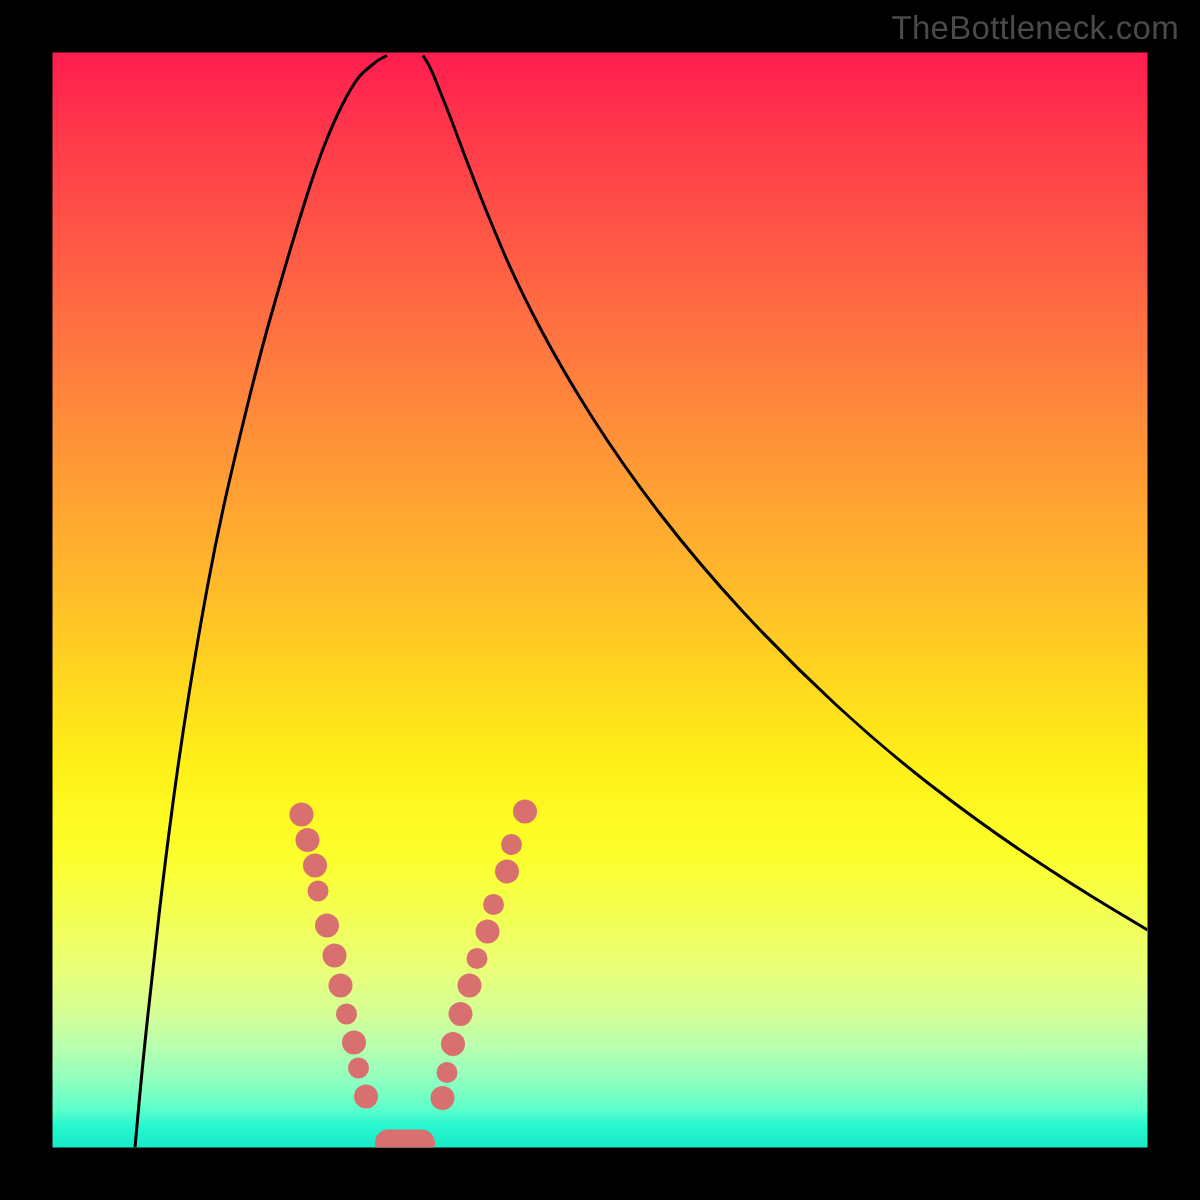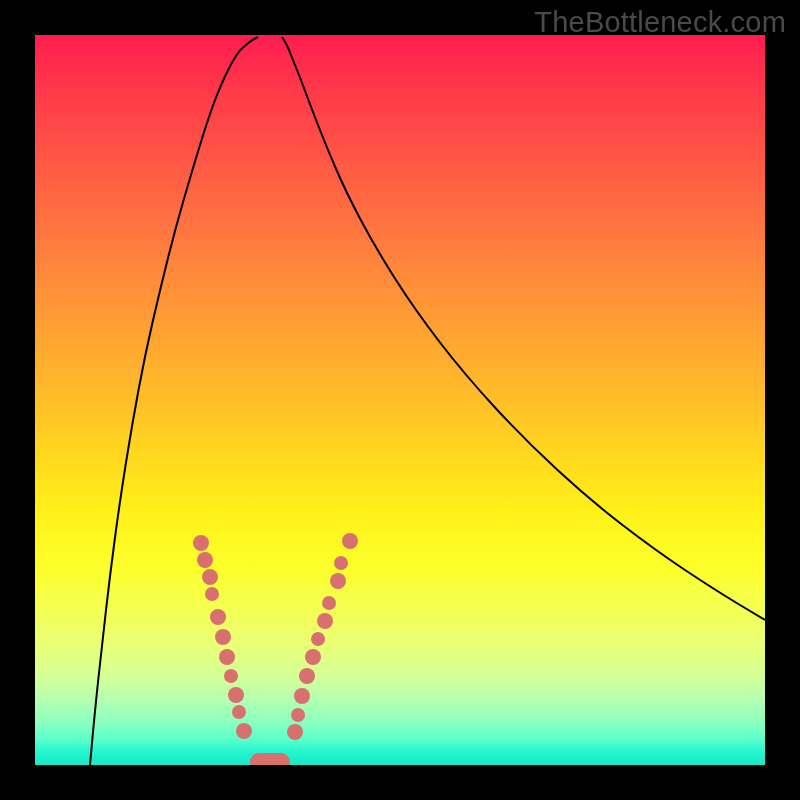--- a/index.html
+++ b/index.html
@@ -15,21 +15,21 @@
     position: relative;
     width: 800px;
     height: 800px;
     background: #000;
   }
   .watermark {
     position: absolute;
     top: 6px;
     right: 14px;
     color: #4a4a4a;
-    font-size: 29px;
+    font-size: 22px;
     font-weight: 400;
     letter-spacing: 0.2px;
     z-index: 20;
   }
   .plot-area {
     position: absolute;
     left: 35px;
     top: 35px;
     width: 730px;
     height: 730px;

